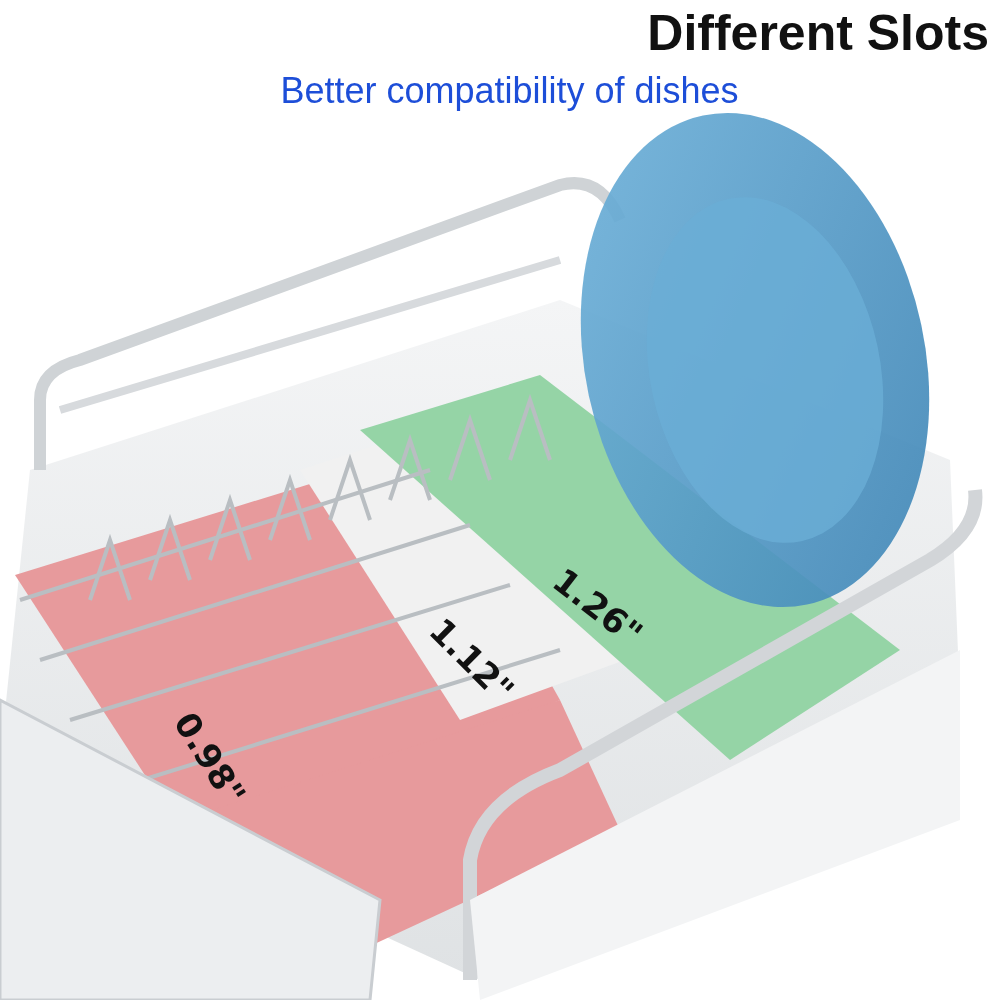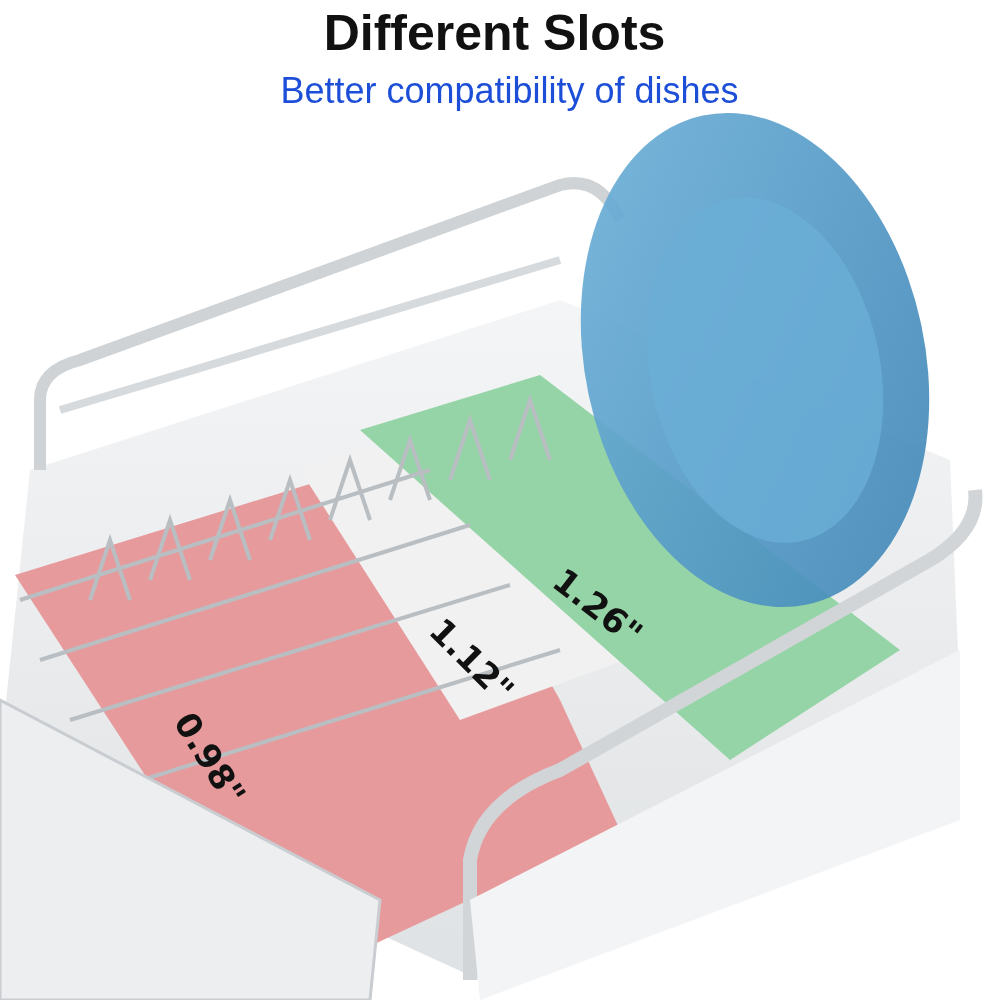--- a/index.html
+++ b/index.html
@@ -1,17 +1,17 @@
 <!DOCTYPE html>
 <html><head>
 <meta charset="utf-8">
 <style>
   html,body{margin:0;padding:0;background:#fff;}
   body{width:989px;height:1000px;position:relative;overflow:hidden;font-family:"Liberation Sans",sans-serif;}
-  .title{position:absolute;top:4px;left:0;width:100%;text-align:center;font-size:50px;font-weight:bold;color:#111;letter-spacing:0px;}
+  .title{position:absolute;top:4px;left:0;width:100%;text-align:right;font-size:50px;font-weight:bold;color:#111;letter-spacing:0px;}
   .subtitle{position:absolute;top:70px;left:15px;width:100%;text-align:center;font-size:36px;color:#1d4ed8;}
   svg.scene{position:absolute;left:0;top:0;}
   .dim{position:absolute;font-family:"DejaVu Sans",sans-serif;font-weight:bold;font-size:34px;color:#111;white-space:nowrap;transform-origin:left top;}
 </style>
 </head>
 <body>
 
 <div class="title">Different Slots</div>
 <div class="subtitle">Better compatibility of dishes</div>
 

